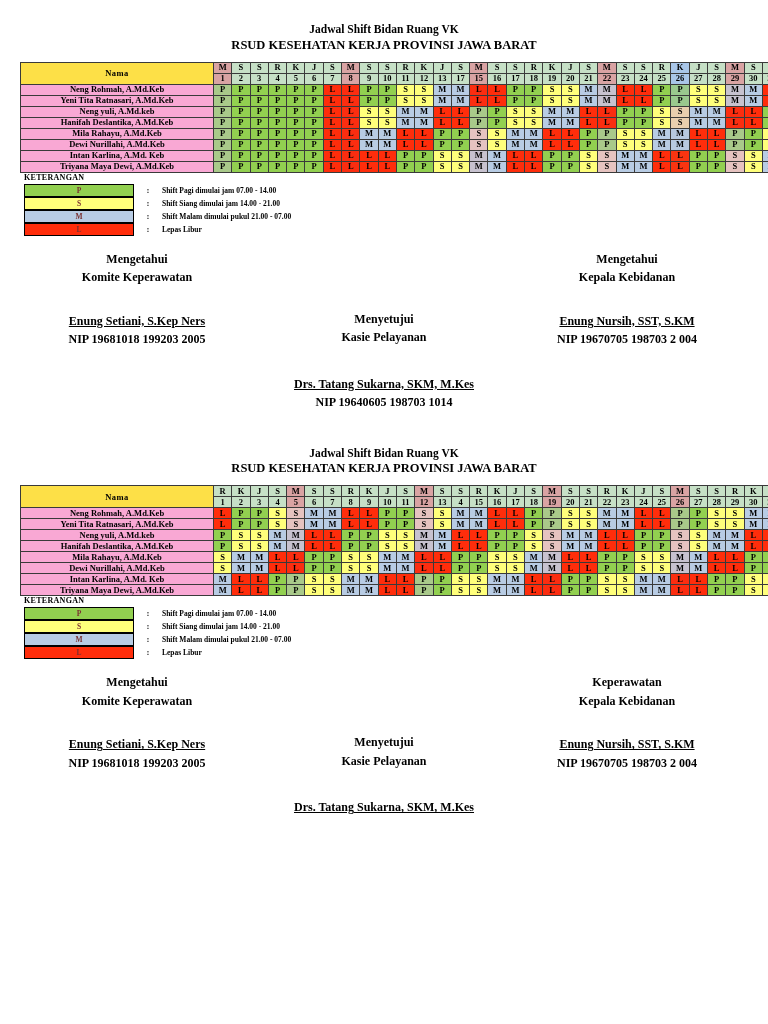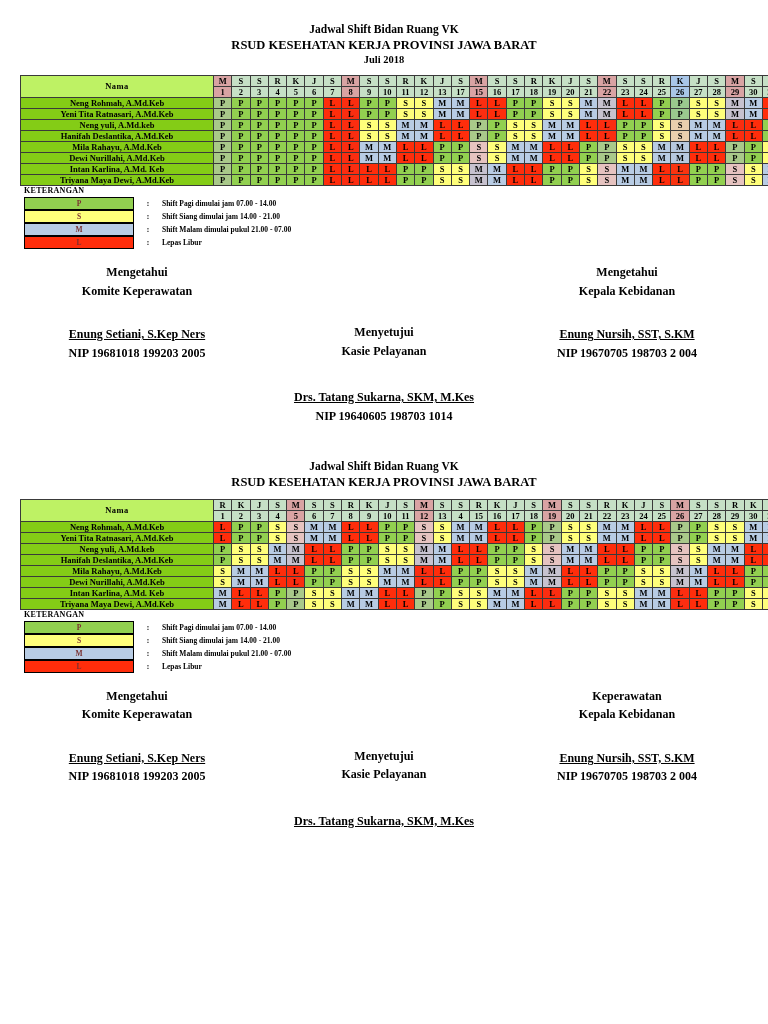--- a/index.html
+++ b/index.html
@@ -55,38 +55,38 @@
     padding: 0;
     text-align: center;
     vertical-align: middle;
     font-size: 8.5px;
     font-weight: bold;
     line-height: 1;
     height: 10px;
   }
   th.nama-head {
     width: 192px;
-    background: #bef264;
+    background: #fde047;
     font-size: 10px;
     font-weight: normal;
     letter-spacing: .4px;
   }
   th.dh {
     width: 17.3px;
     background: #c6e0c6;
     height: 11px;
   }
   th.dh.sun { background: #d9a3a3; }
   th.dh.holi { background: #a9c6e8; }
   td.name {
     text-align: left;
     padding-left: 5px;
     font-size: 9.3px;
     font-weight: normal;
-    background: #84cc16;
+    background: #f9a8d4;
     height: 17.5px;
     white-space: nowrap;
     overflow: hidden;
   }
   td.cell { height: 17.5px; }
   
   .s-P { background: #92d050; }
   .s-S { background: #ffff7b; }
   .s-M { background: #b8cce4; }
   .s-L { background: #ff2d0b; }
@@ -148,21 +148,20 @@
 </head>
 <body>
 
 <div class="page">
 
   <div class="sheet sheet-top">
 
     <div class="title-block">
       <div class="title-1">Jadwal Shift Bidan Ruang VK</div>
       <div class="title-2">RSUD KESEHATAN KERJA PROVINSI JAWA BARAT</div>
-      <div class="title-3">Juli 2018</div>
     </div>
 
     <table class="sched">
       <thead>
         <tr>
           <th class="nama-head" rowspan="2">Nama</th>
         <th class="dh sun">M</th>
             <th class="dh">S</th>
             <th class="dh">S</th>
             <th class="dh">R</th>

